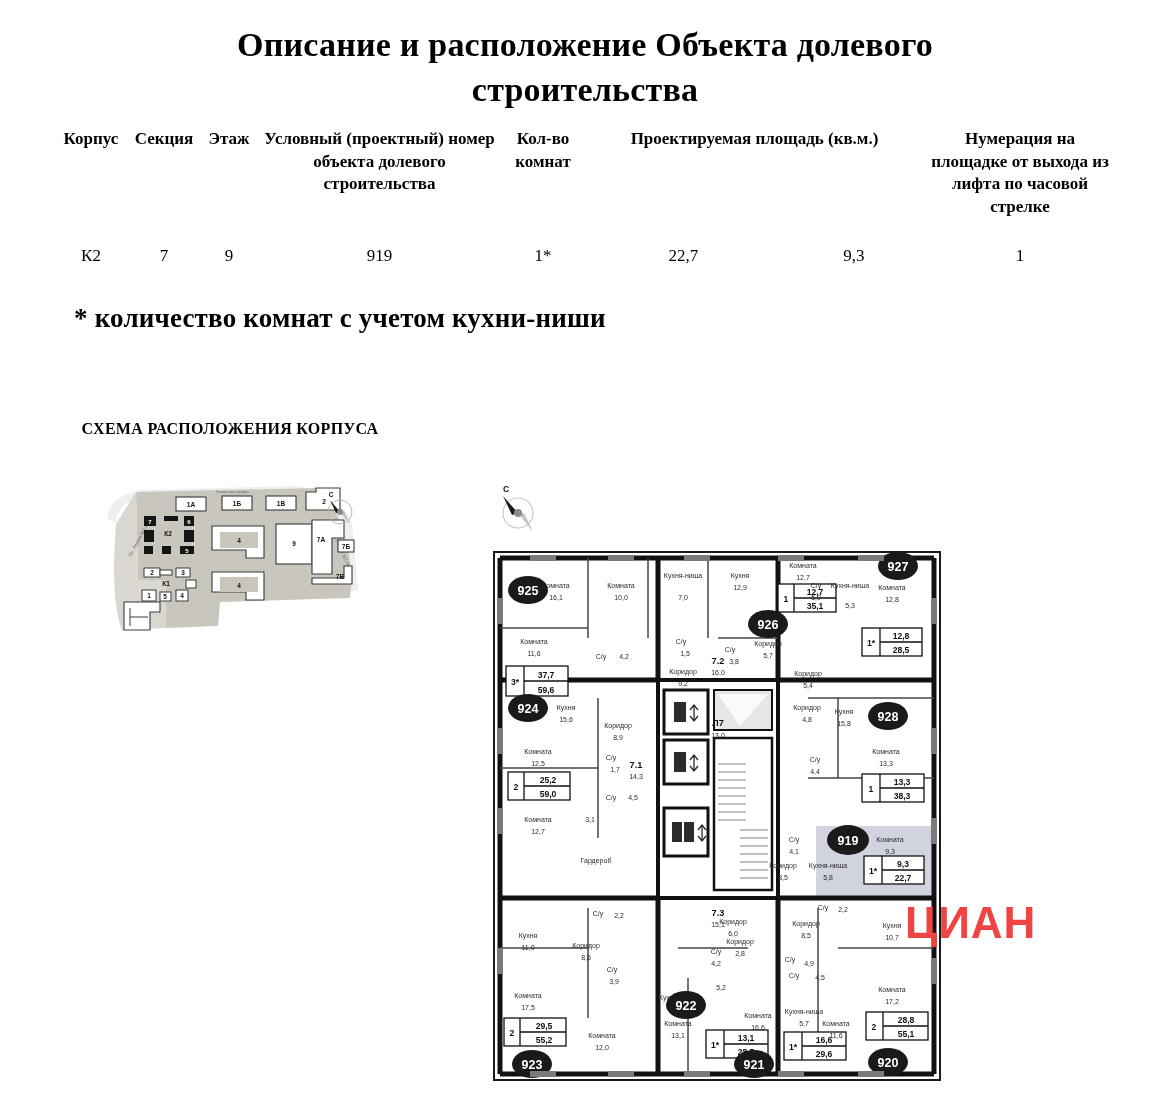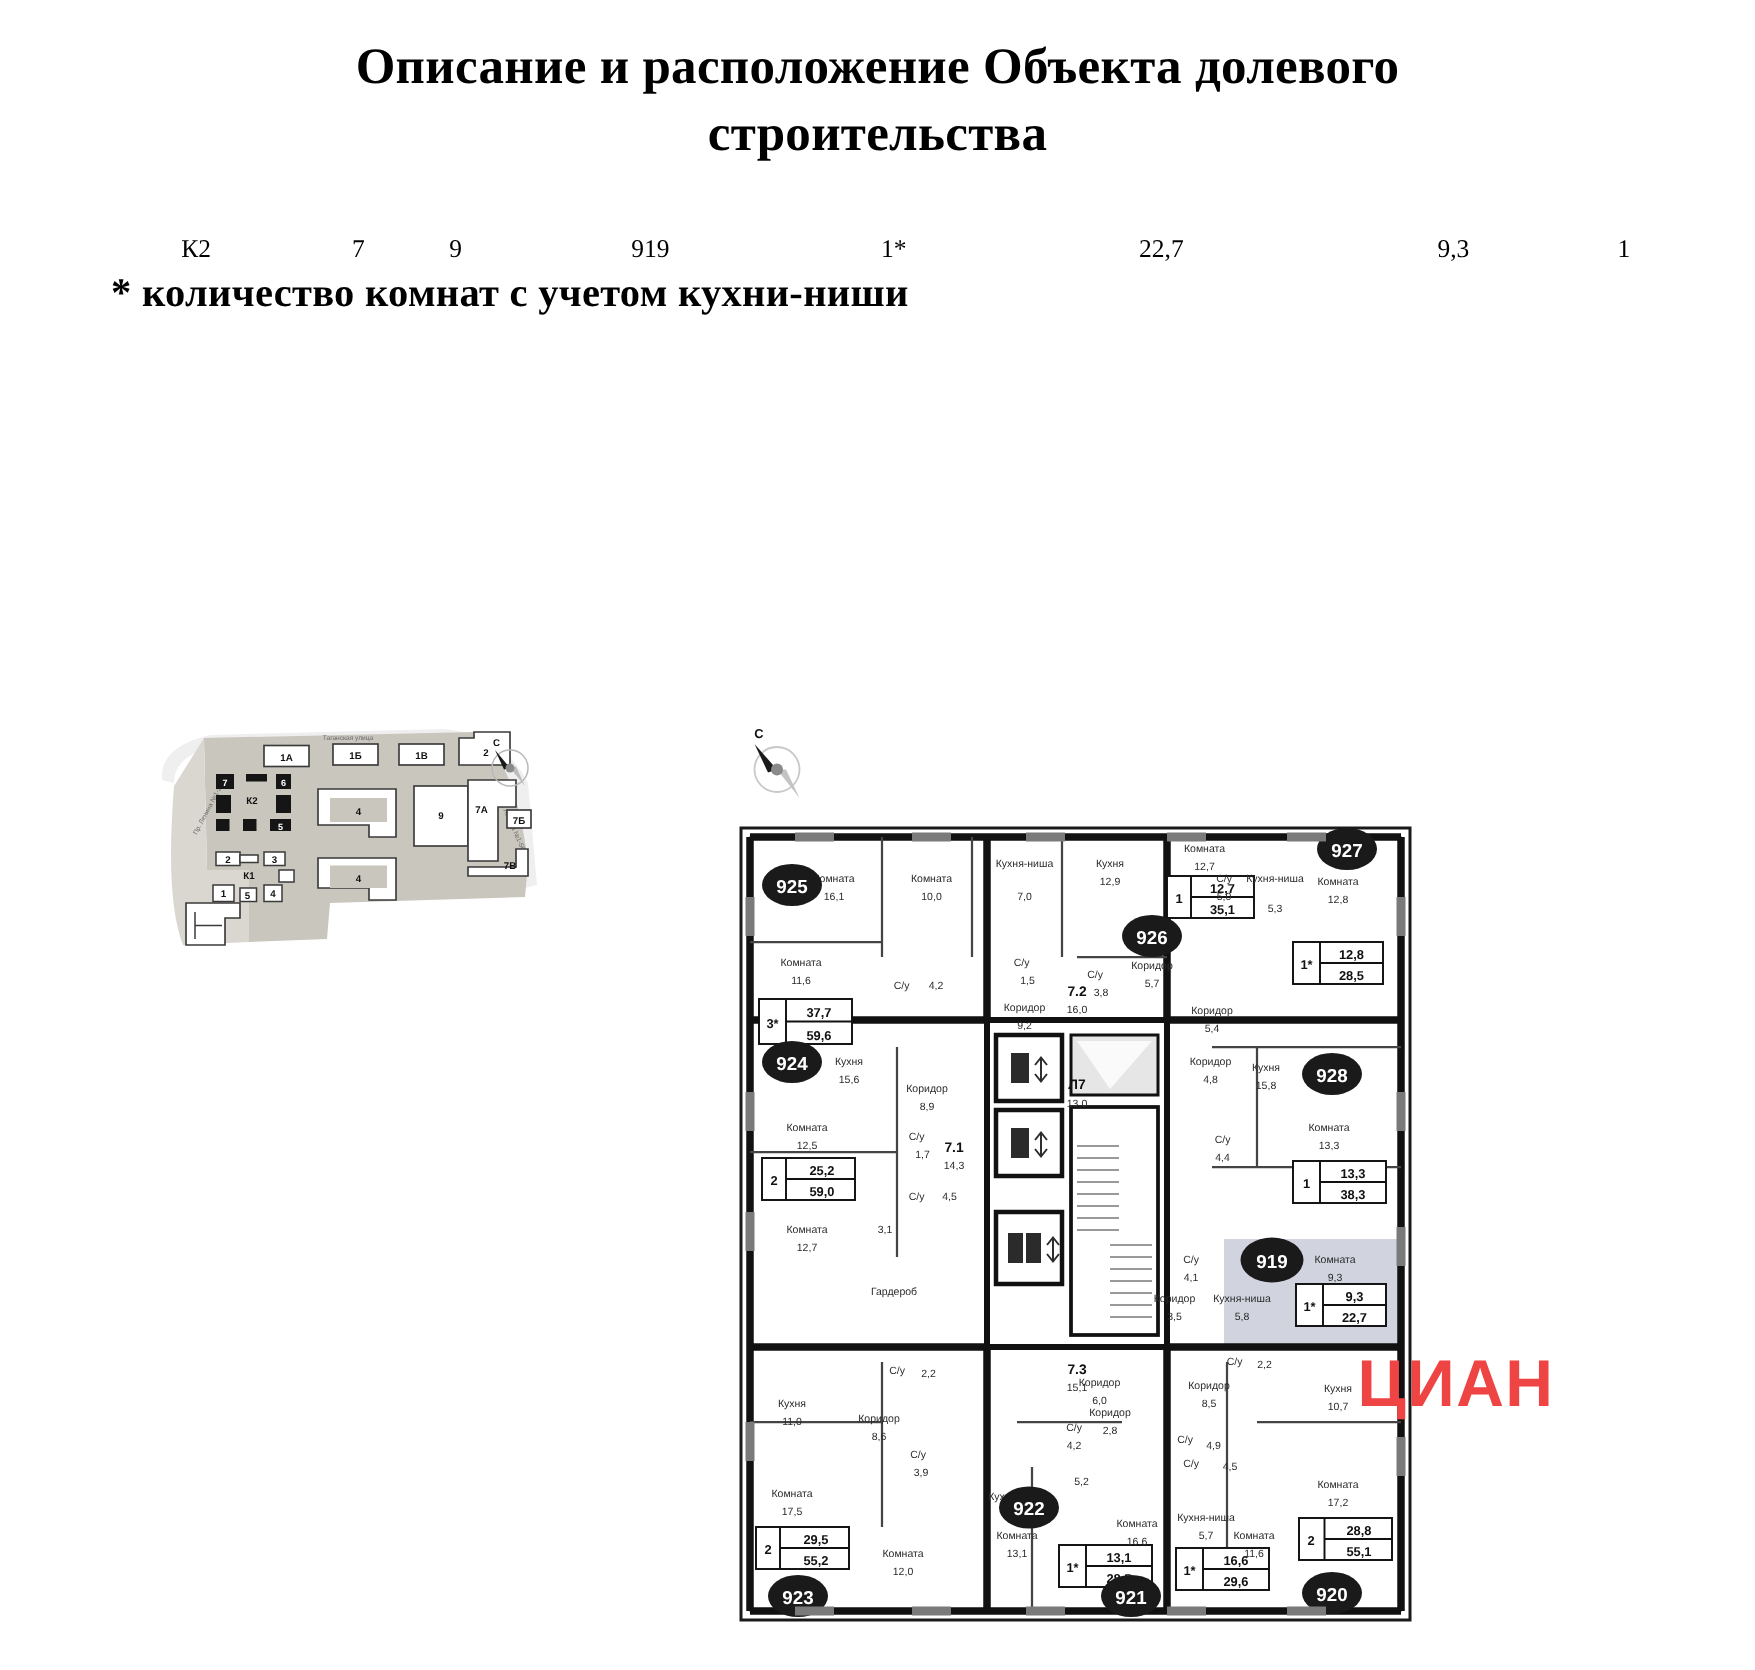--- a/index.html
+++ b/index.html
@@ -63,20 +63,21 @@
   .col-zhilaya  { width:160px; }
   .col-numer    { width:190px; }
   .spacer-row td { height:28px; }
 
   
   #footnote {
     font-size:27px;
     font-weight:bold;
     padding:4px 0 0 74px;
     letter-spacing:.2px;
+    margin-top:33px;
   }
 
   
   .scheme-head {
     font-size:16px;
     font-weight:bold;
     text-align:center;
     line-height:1.35;
     letter-spacing:.3px;
   }
@@ -124,20 +125,29 @@
     user-select:none;
   }
 </style>
 </head>
 <body>
 
 <div id="doc-title">Описание и расположение Объекта долевого строительства</div>
 
 <table id="spec-table">
   <tbody>
+    <tr>
+      <td class="th-cell col-korpus">Корпус</td>
+      <td class="th-cell col-sekciya">Секция</td>
+      <td class="th-cell col-etazh">Этаж</td>
+      <td class="th-cell col-nomer">Условный (проектный) номер объекта долевого строительства</td>
+      <td class="th-cell col-komnat">Кол-во комнат</td>
+      <td class="th-cell" colspan="2">Проектируемая площадь (кв.м.)</td>
+      <td class="th-cell col-numer">Нумерация на площадке от выхода из лифта по часовой стрелке</td>
+    </tr>
     <tr class="spacer-row">
       <td></td>
       <td></td>
       <td></td>
       <td></td>
       <td></td>
       <td></td>
       <td></td>
       <td></td>
     </tr>
@@ -150,20 +160,21 @@
       <td class="val-cell">22,7</td>
       <td class="val-cell">9,3</td>
       <td class="val-cell">1</td>
     </tr>
   </tbody>
 </table>
 
 <div id="footnote">* количество комнат с учетом кухни-ниши</div>
 
 <div id="scheme-heads">
+  <div id="head-korpus" class="scheme-head">СХЕМА РАСПОЛОЖЕНИЯ КОРПУСА</div>
 </div>
 
 <div id="site-plan">
 <svg width="265" height="155" viewBox="0 0 265 155" xmlns="http://www.w3.org/2000/svg">
 
   <path d="M8 40 Q6 18 40 10 L196 6 Q236 10 252 42 L258 110 L250 112 L244 48 Q230 18 196 14 L42 18 Q16 24 16 42 Z" fill="#efefef"></path>
 
   <path d="M36 12 L216 8 Q244 26 252 96 L250 118 L120 122 L118 146 L66 148 L66 100 L38 100 Z" fill="#c9c6bd"></path>
   <path d="M16 44 L36 12 L38 100 L66 100 L66 148 L22 150 Q10 120 16 44 Z" fill="#d9d7d0"></path>
 

